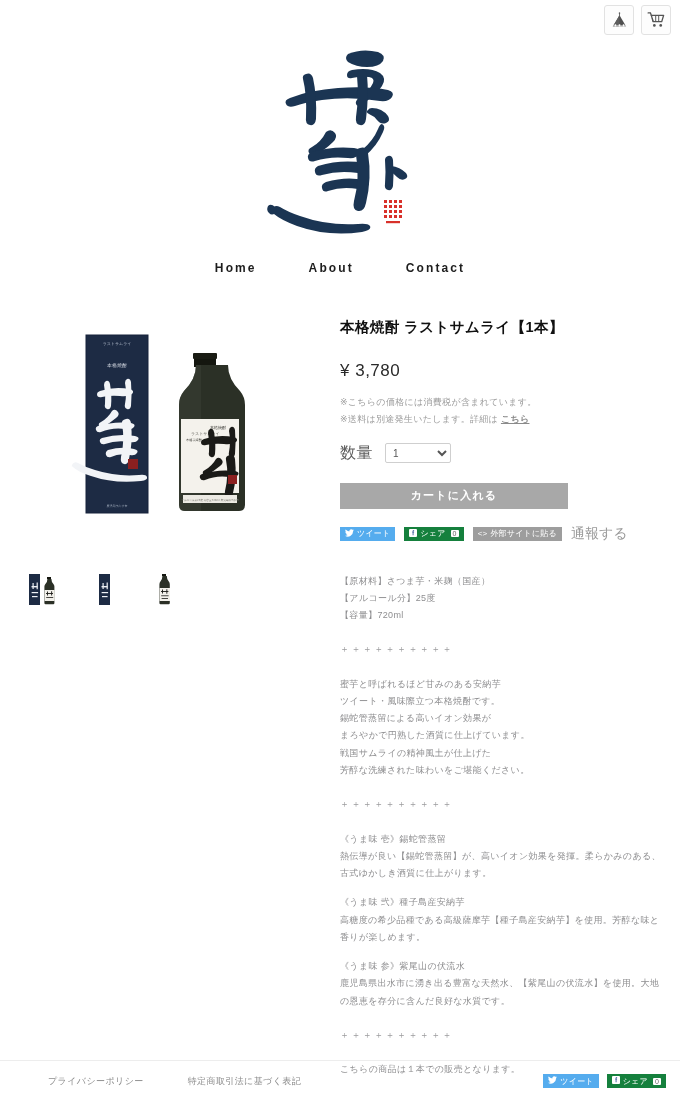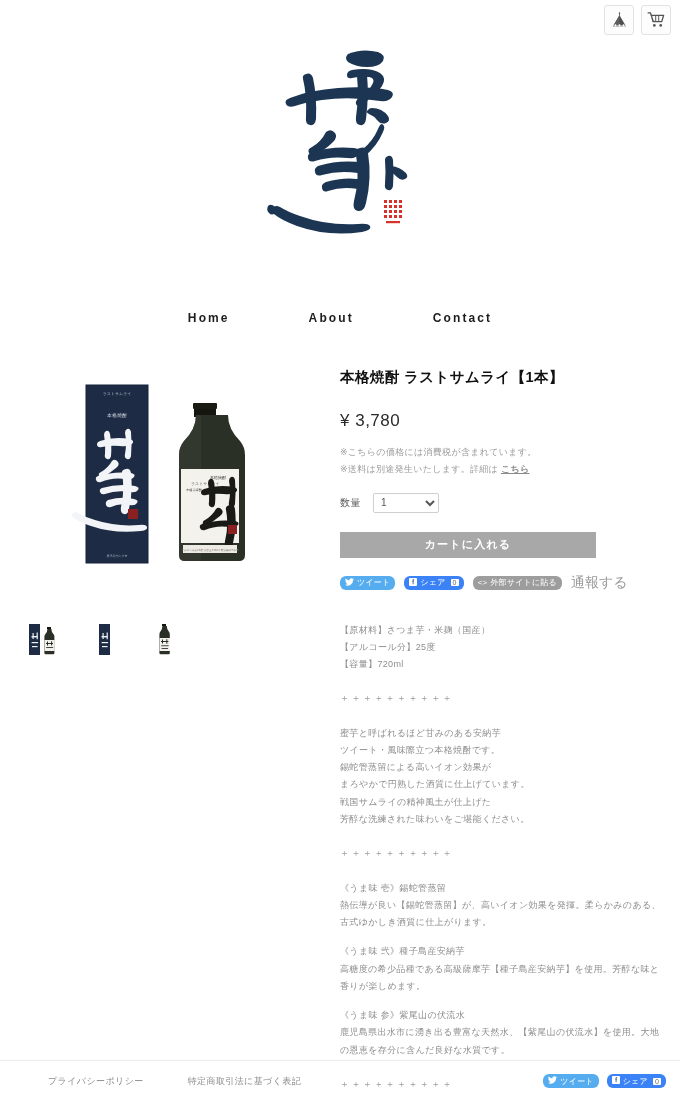--- a/index.html
+++ b/index.html
@@ -28,23 +28,23 @@
 
   
   .logo-wrap {
     padding-top: 40px;
     display: flex; justify-content: center;
   }
   .logo { width: 160px; height: 195px; display: block; }
 
   
   nav.main-nav {
-    margin-top: 76px;
+    margin-top: 26px;
     display: flex; justify-content: center;
-    gap: 79px;
+    gap: 52px;
   }
   nav.main-nav a {
     color: #1d1d1d;
     text-decoration: none;
     font-size: 12px;
     font-weight: bold;
     letter-spacing: 2.1px;
   }
 
   
@@ -75,48 +75,48 @@
   .price {
     font-size: 17px; color: #2a2a2a; margin-top: 24px; letter-spacing: .5px;
   }
   .tax-note {
     margin-top: 13px; font-size: 9px; color: #9b9b9b; line-height: 1.85;
     letter-spacing: .3px;
   }
   .tax-note a { color: #8a8a8a; font-weight: bold; text-decoration: underline; }
 
   .qty-row { margin-top: 15px; display: flex; align-items: center; gap: 12px; }
-  .qty-label { font-size: 10px; color: #5c5c5c; letter-spacing: .5px; }
+  .qty-label { font-size: 16px; color: #5c5c5c; letter-spacing: .5px; }
   .qty-select {
     width: 66px; height: 20px; font-size: 10px;
     border: 1px solid #cfcfcf; border-radius: 2px;
     background: #fff; color: #555; padding: 0 3px;
     font-family: "Liberation Sans", sans-serif;
   }
 
   .cart-btn {
     margin-top: 19px;
-    width: 256px; height: 26px;
+    width: 228px; height: 26px;
     background: #a8a8a8; border: none;
     color: #ffffff; font-size: 11px; font-weight: bold;
     letter-spacing: 1.2px; cursor: pointer;
     font-family: "Liberation Sans", sans-serif;
   }
 
   .share-row {
     margin-top: 16px; display: flex; align-items: center; gap: 9px;
   }
   .sh {
     height: 14px; display: inline-flex; align-items: center;
-    font-size: 8px; color: #fff; border-radius: 6px;
+    font-size: 8px; color: #fff; border-radius: 0;
     padding: 0 5px; gap: 3px; white-space: nowrap; cursor: pointer;
     letter-spacing: .2px;
   }
   .sh-tw { background: #55acee; }
-  .sh-fb { background: #3b82f6; }
+  .sh-fb { background: #15803d; }
   .sh-cnt {
     background: #fff; color: #666; font-size: 7px;
     padding: 0 2px; border-radius: 1px; margin-left: 2px;
   }
   .sh-ext { background: #9d9d9d; }
   .sh-report { color: #9b9b9b; font-size: 14px; cursor: pointer; }
 
   .desc {
     margin-top: 30px; font-size: 9px; color: #8e8e90;
     line-height: 1.92; letter-spacing: .35px;

